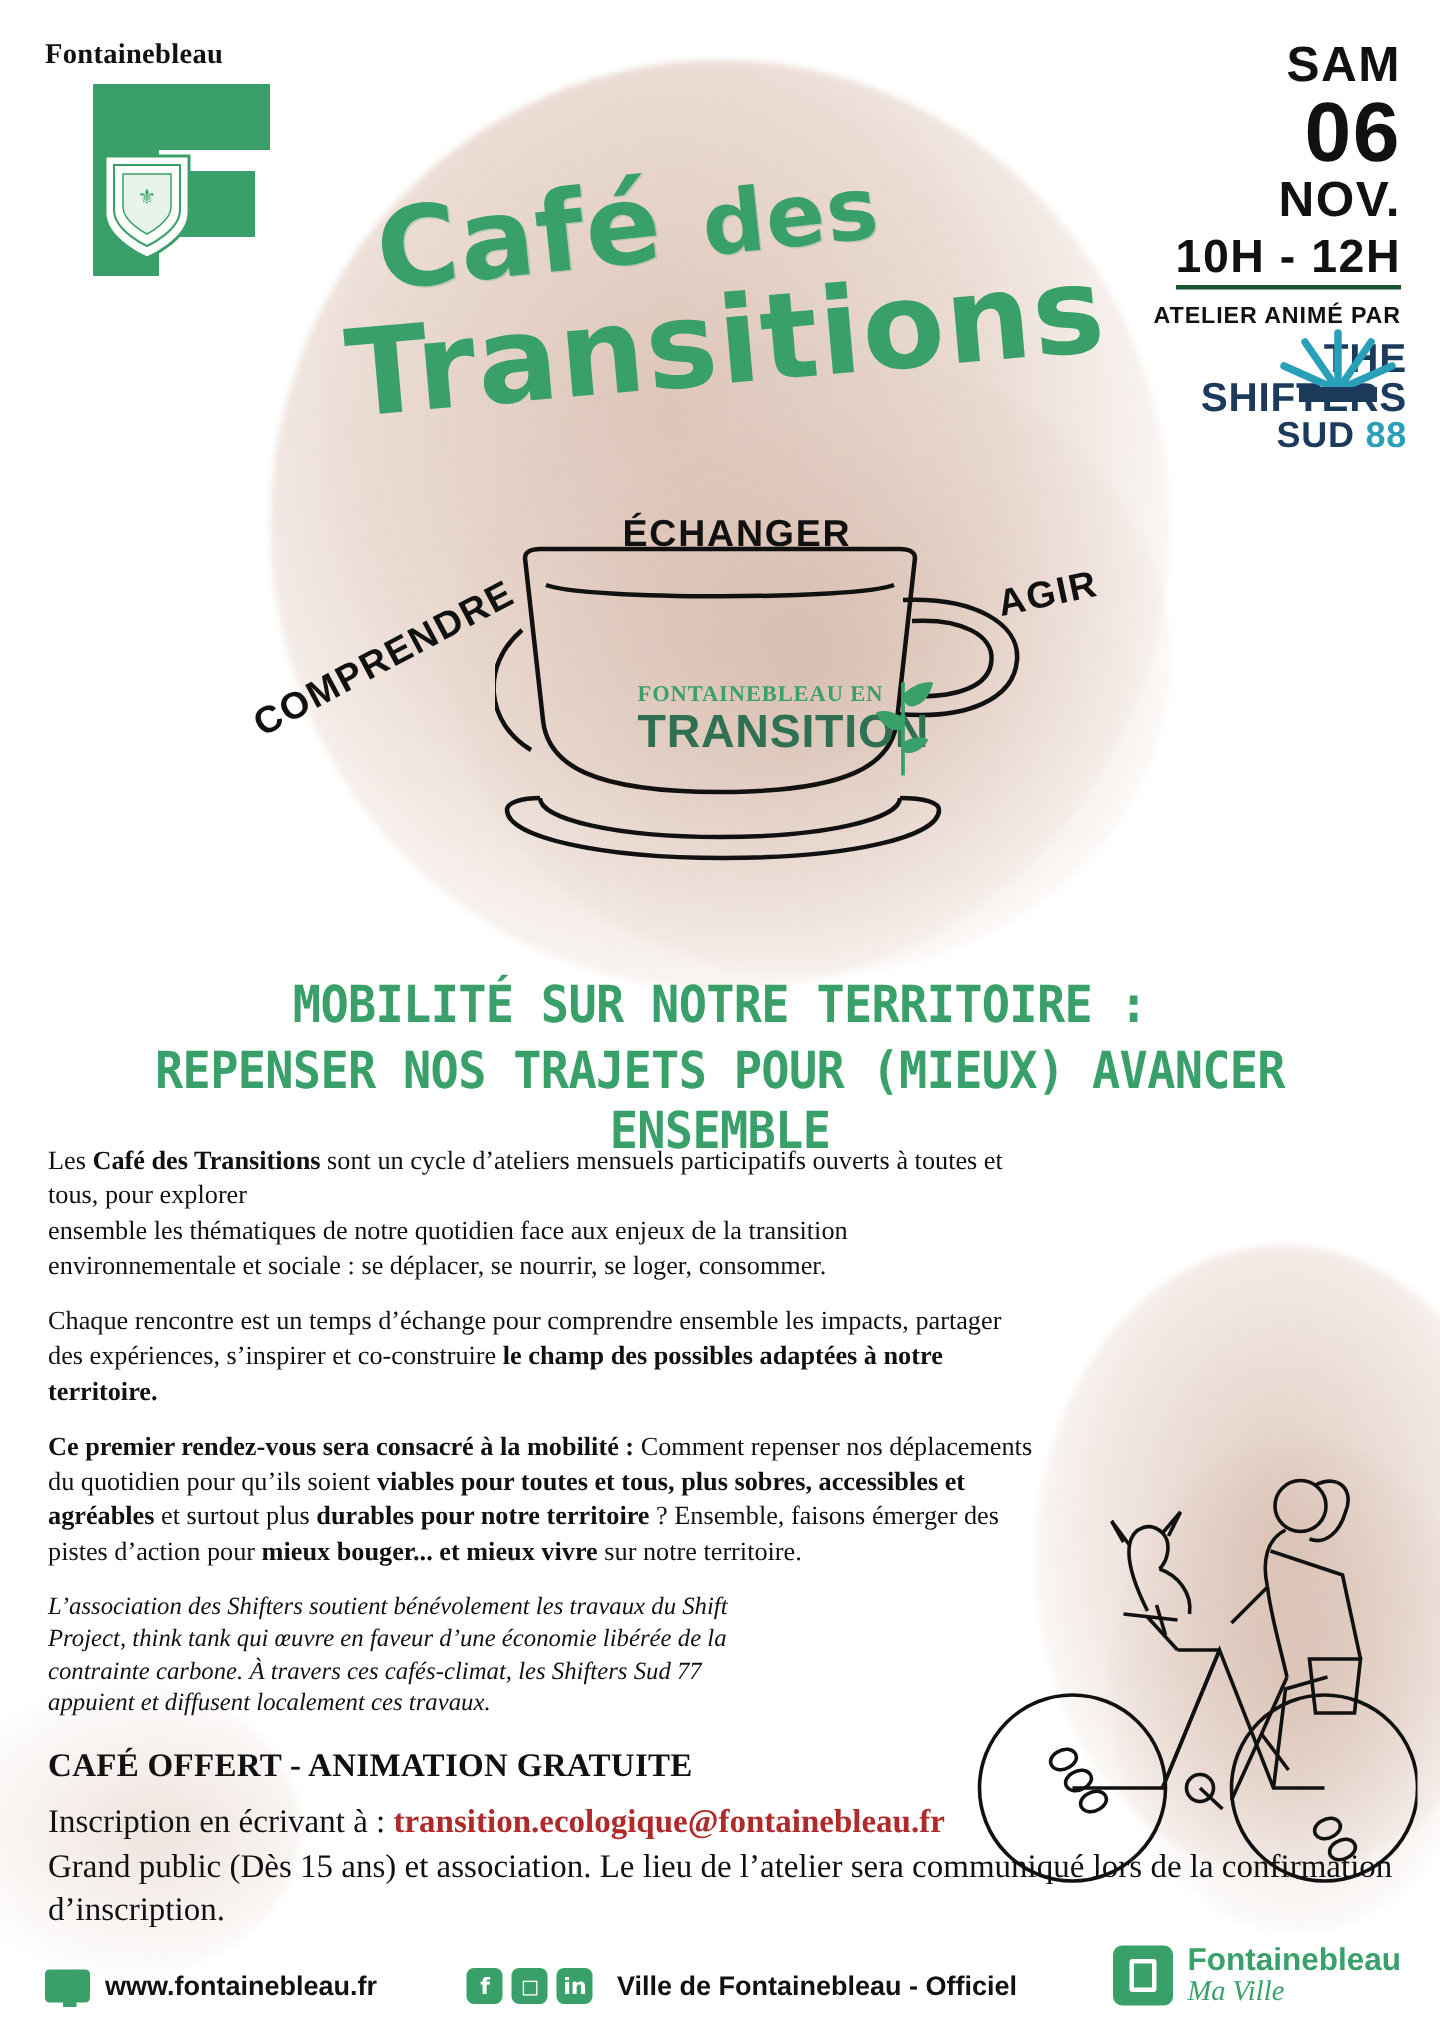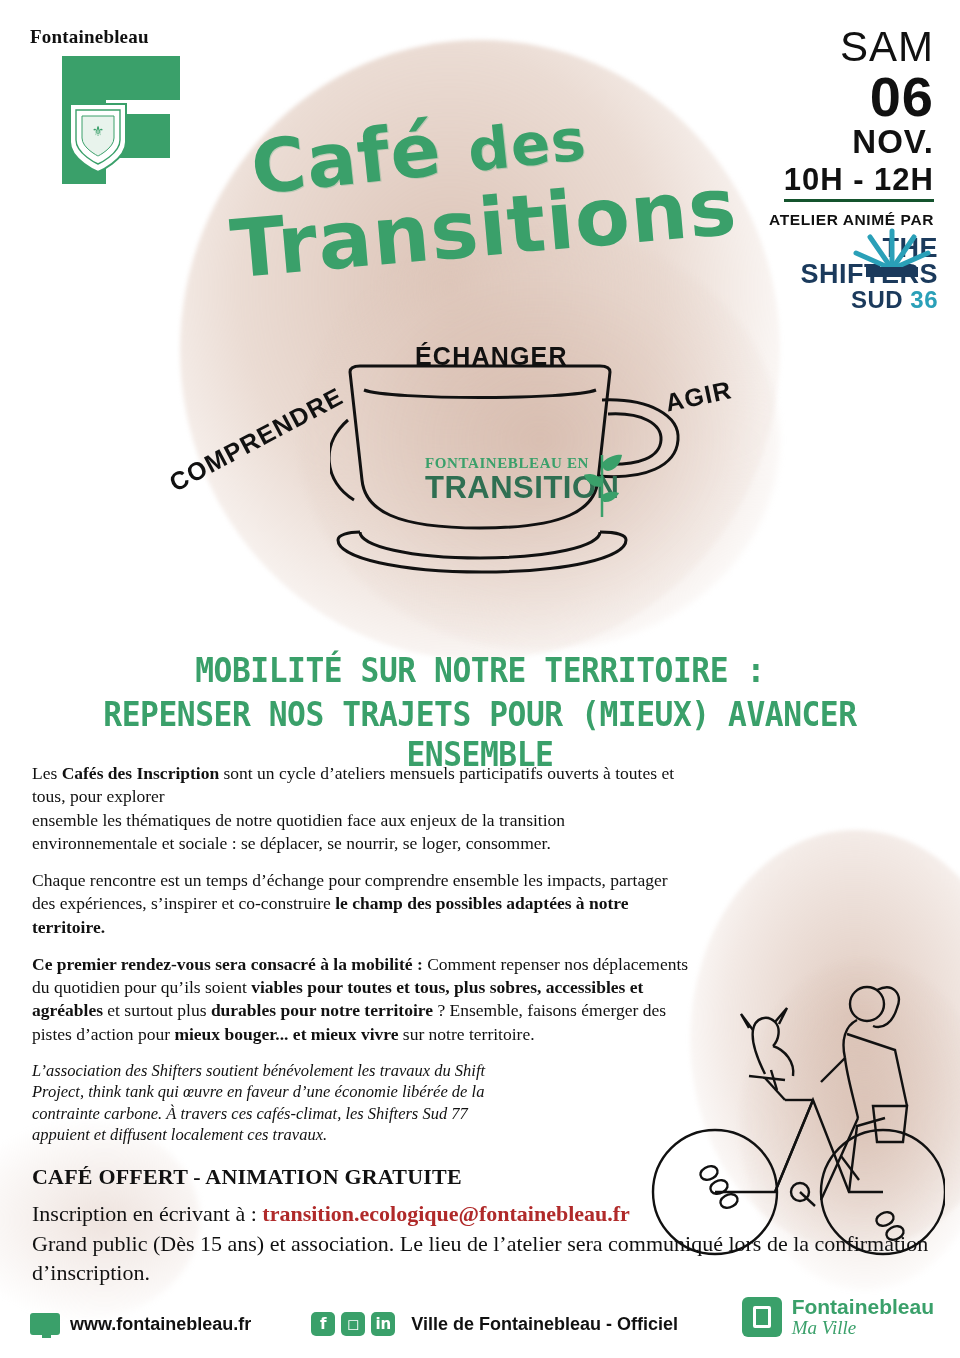--- a/index.html
+++ b/index.html
@@ -62,21 +62,21 @@
   }
   .city-mark { margin-top: 6px; }
 
   
   .datebox {
     position: absolute; right: 26px; top: 26px;
     width: 220px; text-align: right;
     font-family: "Liberation Sans", sans-serif;
     color: #111;
   }
-  .d-sam { font-size: 42px; font-weight: normal; letter-spacing: 1px; line-height: 1; }
+  .d-sam { font-size: 33px; font-weight: bold; letter-spacing: 1px; line-height: 1; }
   .d-num { font-size: 56px; font-weight: bold; letter-spacing: 1px; line-height: 1.02; }
   .d-nov { font-size: 33px; font-weight: bold; letter-spacing: 1px; line-height: 1.05; }
   .d-hours {
     font-size: 31px; font-weight: bold; letter-spacing: 1px;
     border-bottom: 3px solid #14532d; display: inline-block; padding-bottom: 1px; margin-top: 2px;
   }
   .d-anim {
     font-size: 15.5px; font-weight: bold; letter-spacing: .6px; margin-top: 9px;
   }
   .shifters {
@@ -294,21 +294,21 @@
     <div class="d-nov">NOV.</div>
     <div><span class="d-hours">10H - 12H</span></div>
     <div class="d-anim">ATELIER ANIMÉ PAR</div>
 
     <div class="shifters">
       <div class="shifters-text">
         <div class="sh-1">THE</div>
         <div class="sh-2">SHIFTERS</div>
         <div class="sh-3">
           <span>SUD</span>
-          <span class="num">36</span>
+          <span class="num">88</span>
         </div>
       </div>
       <div style="margin-left:-88px; margin-top:-10px;">
         <svg width="84" height="56" viewBox="0 0 84 56">
           <g stroke="#2aa0b8" stroke-width="5" stroke-linecap="round">
             <line x1="42" y1="44" x2="42" y2="6"></line>
             <line x1="42" y1="44" x2="20" y2="12"></line>
             <line x1="42" y1="44" x2="64" y2="12"></line>
             <line x1="42" y1="44" x2="6" y2="28"></line>
             <line x1="42" y1="44" x2="78" y2="28"></line>
@@ -363,21 +363,21 @@
   </div>
 
 
   <div class="headline">
     <div class="hl-1">MOBILITÉ SUR NOTRE TERRITOIRE :</div>
     <div class="hl-2">REPENSER NOS TRAJETS POUR (MIEUX) AVANCER ENSEMBLE</div>
   </div>
 
   <div class="body">
     <p>
-      <span>Les </span><b>Cafés des Inscription</b><span> sont un cycle d’ateliers mensuels participatifs ouverts à toutes et tous, pour explorer</span><br>
+      <span>Les </span><b>Café des Transitions</b><span> sont un cycle d’ateliers mensuels participatifs ouverts à toutes et tous, pour explorer</span><br>
       <span>ensemble les thématiques de notre quotidien face aux enjeux de la transition environnementale et sociale : se déplacer, se nourrir, se loger, consommer.</span>
     </p>
     <p>
       <span>Chaque rencontre est un temps d’échange pour comprendre ensemble les impacts, partager des expériences, s’inspirer et co-construire </span><b>le champ des possibles adaptées à notre territoire.</b>
     </p>
     <p>
       <b>Ce premier rendez-vous sera consacré à la mobilité :</b><span> Comment repenser nos déplacements du quotidien pour qu’ils soient </span><b>viables pour toutes et tous, plus sobres, accessibles et agréables</b><span> et surtout plus </span><b>durables pour notre territoire</b><span> ? Ensemble, faisons émerger des pistes d’action pour </span><b>mieux bouger... et mieux vivre</b><span> sur notre territoire.</span>
     </p>
     <div class="assoc">L’association des Shifters soutient bénévolement les travaux du Shift Project, think tank qui œuvre en faveur d’une économie libérée de la contrainte carbone. À travers ces cafés-climat, les Shifters Sud 77 appuient et diffusent localement ces travaux.</div>
     <div class="offert">CAFÉ OFFERT - ANIMATION GRATUITE</div>

